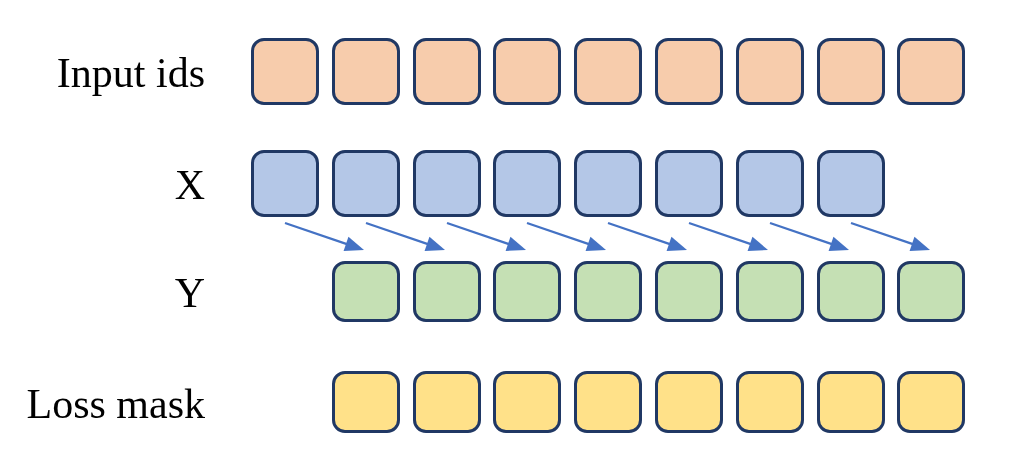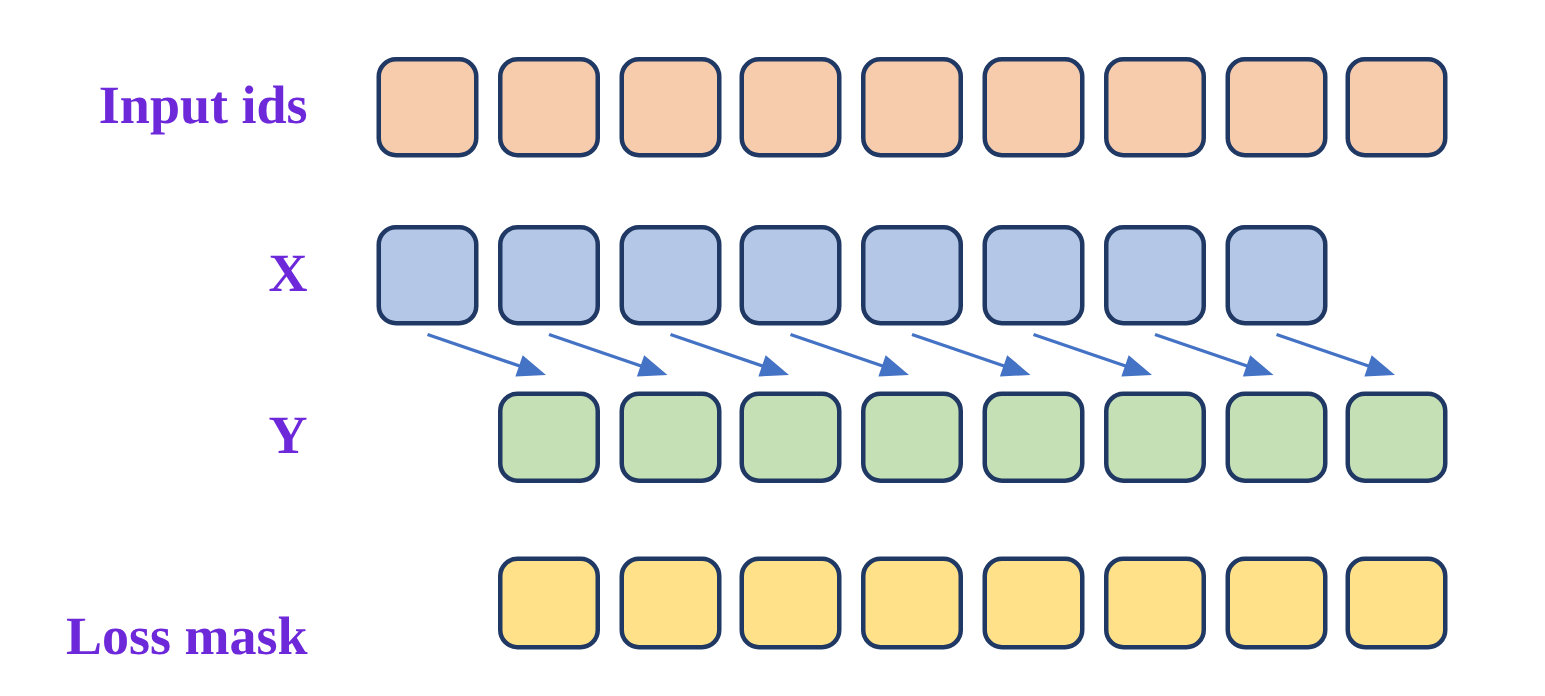--- a/index.html
+++ b/index.html
@@ -11,26 +11,25 @@
     position: relative;
     width: 1030px;
     height: 464px;
     background: #ffffff;
     overflow: hidden;
     font-family: "Liberation Serif", "DejaVu Serif", serif;
   }
   .row-label {
     position: absolute;
     text-align: right;
-    color: #6d28d9;
+    color: #000000;
     font-family: "Liberation Serif", "DejaVu Serif", serif;
-    font-size: 36px;
+    font-size: 42px;
     line-height: 1;
     white-space: nowrap;
-    font-weight: bold;
   }
   .cell {
     position: absolute;
     box-sizing: border-box;
     border: 3px solid #203864;
     border-radius: 13px;
   }
   #arrow-layer {
     position: absolute;
     left: 0;
@@ -44,21 +43,21 @@
 <body>
 
 <div id="canvas">
 
   <div class="row-label" style="left:0px; width:205px; top:52px;">Input ids</div>
 
   <div class="row-label" style="left:0px; width:205px; top:164px;">X</div>
 
   <div class="row-label" style="left:0px; width:205px; top:272px;">Y</div>
 
-  <div class="row-label" style="left:0px; width:205px; top:406px;">Loss mask</div>
+  <div class="row-label" style="left:0px; width:205px; top:383px;">Loss mask</div>
 
   <div id="row-input-ids">
       <div class="cell" style="left: 251px; top: 38px; width: 68px; height: 67px; background: rgb(247, 204, 172); border-color: rgb(32, 56, 100);"></div>
       <div class="cell" style="left: 331.8px; top: 38px; width: 68px; height: 67px; background: rgb(247, 204, 172); border-color: rgb(32, 56, 100);"></div>
       <div class="cell" style="left: 412.6px; top: 38px; width: 68px; height: 67px; background: rgb(247, 204, 172); border-color: rgb(32, 56, 100);"></div>
       <div class="cell" style="left: 493.4px; top: 38px; width: 68px; height: 67px; background: rgb(247, 204, 172); border-color: rgb(32, 56, 100);"></div>
       <div class="cell" style="left: 574.2px; top: 38px; width: 68px; height: 67px; background: rgb(247, 204, 172); border-color: rgb(32, 56, 100);"></div>
       <div class="cell" style="left: 655px; top: 38px; width: 68px; height: 67px; background: rgb(247, 204, 172); border-color: rgb(32, 56, 100);"></div>
       <div class="cell" style="left: 735.8px; top: 38px; width: 68px; height: 67px; background: rgb(247, 204, 172); border-color: rgb(32, 56, 100);"></div>
       <div class="cell" style="left: 816.6px; top: 38px; width: 68px; height: 67px; background: rgb(247, 204, 172); border-color: rgb(32, 56, 100);"></div>

